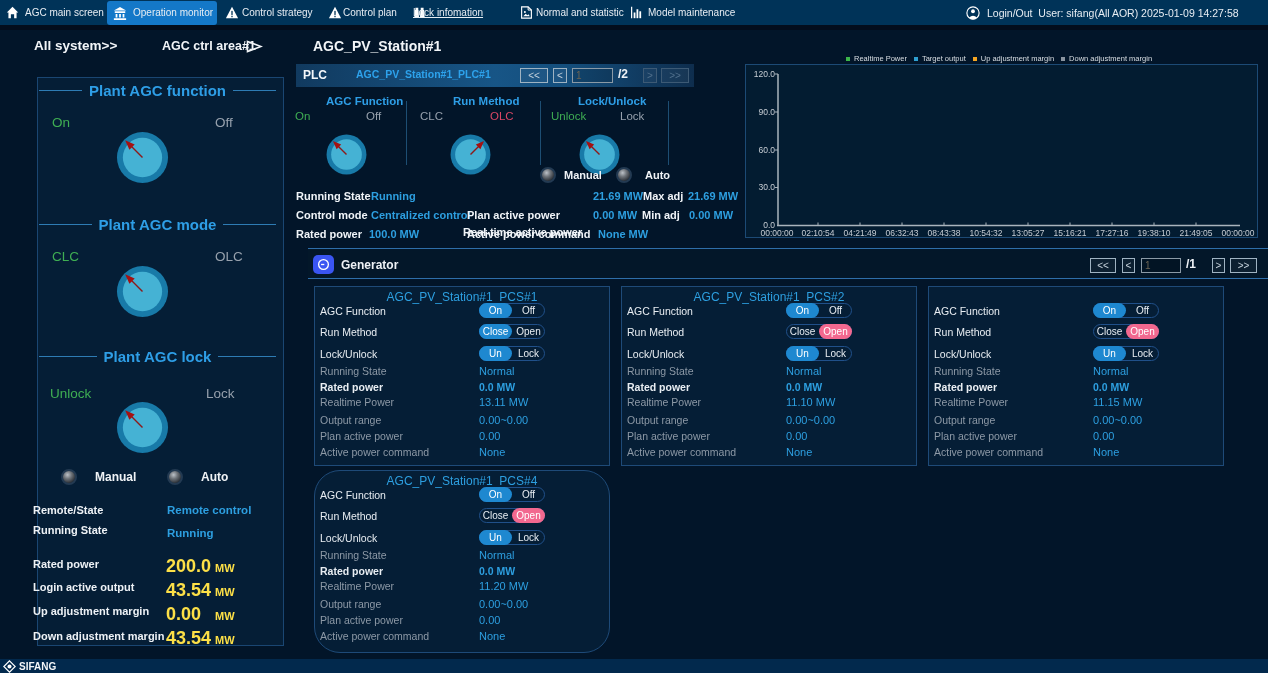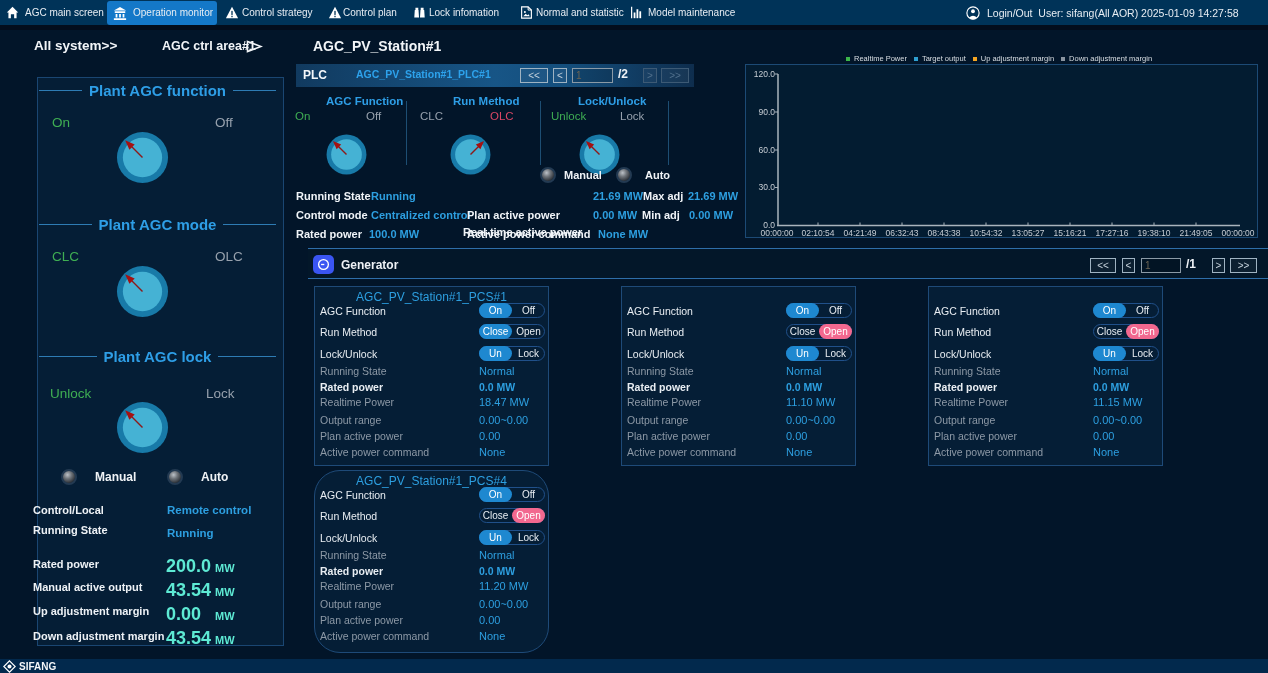--- a/index.html
+++ b/index.html
@@ -27,21 +27,21 @@
 .gray { color:#97a1ad; }
 
 .knob { position:absolute; }
 .knob svg { display:block; }
 
 .radio { position:absolute; width:16px; height:16px; border-radius:50%; background:radial-gradient(circle at 38% 32%, #bcc1c7 0%, #70757b 35%, #23282f 80%); border:2px solid #233a52; }
 .radlabel { position:absolute; color:#f0f3f6; font-weight:bold; }
 
 .lrow-label { position:absolute; color:#eef2f6; font-weight:bold; font-size:11px; }
 .lrow-val { position:absolute; color:#2d9fe0; font-weight:bold; font-size:11.5px; }
-.bignum { position:absolute; color:#5eead4; font-weight:bold; font-size:18px; }
+.bignum { position:absolute; color:#fde047; font-weight:bold; font-size:18px; }
 .bignum .num { display:inline-block; width:49px; }
 .bigmw { font-size:11px; }
 
 
 #plcbar { position:absolute; left:296px; top:64px; width:398px; height:23px; background:linear-gradient(90deg,#113a5f 0%, #175586 50%, #144e7c 68%, #0e2d4d 100%); }
 .pbtn { position:absolute; border:1px solid #9fb3c2; color:#c7d3dd; font-size:10px; text-align:center; background:rgba(255,255,255,0.04); }
 .pbtn.dim { border-color:#3d5a75; color:#51708c; }
 .pinput { position:absolute; border:1px solid #8b9aa6; background:rgba(0,0,0,0.12); color:#6b6352; font-size:10px; padding-left:3px; }
 .grphead { position:absolute; color:#2e9ee6; font-weight:bold; font-size:11.5px; }
 .sublbl { position:absolute; font-size:11.5px; }
@@ -54,21 +54,21 @@
 #chartpanel { position:absolute; left:745px; top:64px; width:513px; height:174px; background:#031c31; border:1px solid #1c4a75; }
 #legend { position:absolute; left:846px; top:54px; display:flex; align-items:center; font-size:7.5px; color:#d9dee3; }
 .ldot { width:4px; height:4px; display:inline-block; margin-right:4px; }
 
 
 #genbar { position:absolute; left:308px; top:248px; width:960px; height:31px; border-top:1px solid #2e6ea9; border-bottom:1px solid #2e6ea9; background:#031729; }
 #genicon { position:absolute; left:313px; top:255px; width:21px; height:19px; background:#3a55f2; border-radius:5px; display:flex; align-items:center; justify-content:center; }
 #gentext { position:absolute; left:341px; top:258px; color:#eef2f6; font-weight:bold; font-size:12px; }
 
 
-.card { position:absolute; width:235px; background:#051e36; border:1px solid #1e4a78; }
+.card { position:absolute; width:296px; background:#051e36; border:1px solid #1e4a78; }
 .cardtitle { position:absolute; width:100%; text-align:center; color:#2d9fe0; font-size:12px; }
 .clabel { position:absolute; left:5px; font-size:10.5px; color:#e8edf2; }
 .cgray { color:#8d99a6; }
 .cbold { font-weight:bold; }
 .cval { position:absolute; left:164px; font-size:11px; color:#2d9fe0; }
 .toggle { position:absolute; left:164px; width:66px; height:15px; border:1px solid #20508a; border-radius:8px; }
 .tseg { position:absolute; top:-1px; width:33px; height:15px; border-radius:8px; line-height:15px; text-align:center; font-size:10px; color:#fff; }
 .tactive-blue { background:#1e88d0; }
 .tactive-pink { background:#f2688f; }
 .tplain { color:#e8edf2; }
@@ -106,21 +106,21 @@
       <rect x="7.2" y="6" width="1.6" height="5" fill="#003358"></rect>
       <rect x="7.2" y="12" width="1.6" height="1.8" fill="#003358"></rect>
     </svg>
   </div>
 <div class="nitem" style="left:343px;">Control plan</div>
 <div class="nitem" style="left:413px;">
     <svg width="13" height="13" viewBox="0 0 16 16">
       <path d="M3 2 H6.5 V5 H3 Z M9.5 2 H13 V5 H9.5 Z M2.2 5 H6.8 L7.4 14 H1.6 Z M9.2 5 H13.8 L14.4 14 H8.6 Z" fill="#fff"></path>
     </svg>
   </div>
-<div class="nitem" style="left:429px;">Lock infomation</div>
+<div class="nitem" style="left:413px;text-decoration:underline;">Lock infomation</div>
 <div class="nitem" style="left:520px;">
     <svg width="13" height="13" viewBox="0 0 16 16">
       <path d="M2 1 H10 L14 5 V15 H2 Z" fill="none" stroke="#fff" stroke-width="1.4"></path>
       <path d="M10 1 V5 H14" fill="none" stroke="#fff" stroke-width="1.2"></path>
       <circle cx="6" cy="7.5" r="1.2" fill="#fff"></circle>
       <path d="M4 12.5 L7 9.5 L9 11.5 L10.5 10 L12 12.5 Z" fill="#fff"></path>
     </svg>
   </div>
 <div class="nitem" style="left:536px;">Normal and statistic</div>
 <div class="nitem" style="left:630px;">
@@ -203,28 +203,28 @@
     <path d="M28 3 L24.2 13 L31.8 13 Z" fill="#a51111"></path>
   </g>
 </svg>
 </div>
 
 <div class="radio" style="left:61px; top:469px;"></div>
 <div class="radlabel" style="left:95px; top:470px; font-size:12px;">Manual</div>
 <div class="radio" style="left:167px; top:469px;"></div>
 <div class="radlabel" style="left:201px; top:470px; font-size:12px;">Auto</div>
 
-<div class="lrow-label" style="left:33px; top:504px;">Control/Local</div>
+<div class="lrow-label" style="left:33px; top:504px;">Remote/State</div>
 <div class="lrow-val" style="left:167px; top:504px;">Remote control</div>
 <div class="lrow-label" style="left:33px; top:524px;">Running State</div>
 <div class="lrow-val" style="left:167px; top:527px;">Running</div>
 
 <div class="lrow-label" style="left:33px; top:558px;">Rated power</div>
 <div class="bignum" style="left:166px; top:556px;"><span class="num">200.0</span><span class="bigmw">MW</span></div>
-<div class="lrow-label" style="left:33px; top:581px;">Manual active output</div>
+<div class="lrow-label" style="left:33px; top:581px;">Login active output</div>
 <div class="bignum" style="left:166px; top:580px;"><span class="num">43.54</span><span class="bigmw">MW</span></div>
 <div class="lrow-label" style="left:33px; top:605px;">Up adjustment margin</div>
 <div class="bignum" style="left:166px; top:604px;"><span class="num">0.00</span><span class="bigmw">MW</span></div>
 <div class="lrow-label" style="left:33px; top:630px;">Down adjustment margin</div>
 <div class="bignum" style="left:166px; top:628px;"><span class="num">43.54</span><span class="bigmw">MW</span></div>
 
 <div id="plcbar"></div>
 <div class="abs" style="left:303px; top:68px; color:#f4f7fa; font-weight:bold; font-size:12px;">PLC</div>
 <div class="abs" style="left:356px; top:68px; color:#2da2ec; font-weight:bold; font-size:10.5px;">AGC_PV_Station#1_PLC#1</div>
 <div class="pbtn" style="left:520px; top:68px; width:28px; height:15px; line-height:13px;">&lt;&lt;</div>
@@ -387,29 +387,30 @@
     <div class="clabel" style="top:61px;">Lock/Unlock</div>
     <div class="toggle" style="top:59px;">
         <div class="tseg tactive-blue" style="left:-1px;">Un</div>
         <div class="tseg tplain" style="right:-1px;">Lock</div>
       </div>
     <div class="clabel cgray" style="top:78px;">Running State</div>
     <div class="cval" style="top:78px;">Normal</div>
     <div class="clabel cbold" style="top:94px;">Rated power</div>
     <div class="cval cbold" style="top:94px; font-size:10.5px;">0.0 MW</div>
     <div class="clabel cgray" style="top:109px;">Realtime Power</div>
-    <div class="cval" style="top:109px;">18.47 MW</div>
+    <div class="cval" style="top:109px;">13.11 MW</div>
     <div class="clabel cgray" style="top:127px;">Output range</div>
     <div class="cval" style="top:127px;">0.00~0.00</div>
     <div class="clabel cgray" style="top:143px;">Plan active power</div>
     <div class="cval" style="top:143px;">0.00</div>
     <div class="clabel cgray" style="top:159px;">Active power command</div>
     <div class="cval" style="top:159px;">None</div>
   </div>
   <div class="card" style="left:621px; top:286px; height:180px;">
+    <div class="cardtitle" style="top:3px;">AGC_PV_Station#1_PCS#2</div>
     <div class="clabel" style="top:18px;">AGC Function</div>
     <div class="toggle" style="top:16px;">
         <div class="tseg tactive-blue" style="left:-1px;">On</div>
         <div class="tseg tplain" style="right:-1px;">Off</div>
       </div>
     <div class="clabel" style="top:39px;">Run Method</div>
     <div class="toggle" style="top:37px;">
         <div class="tseg tplain" style="left:-1px;">Close</div>
         <div class="tseg tactive-pink" style="right:-1px;">Open</div>
       </div>

